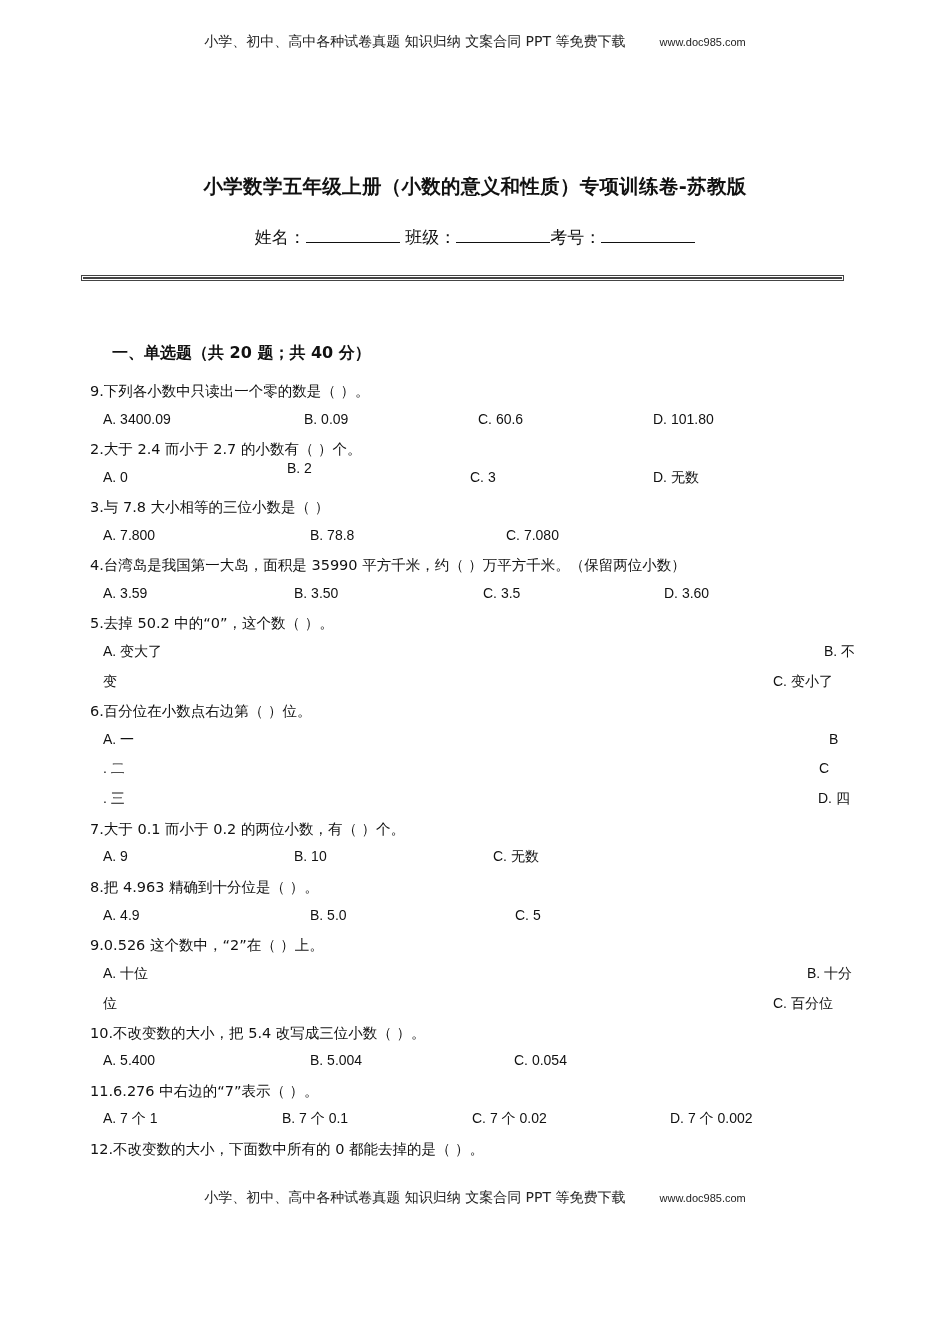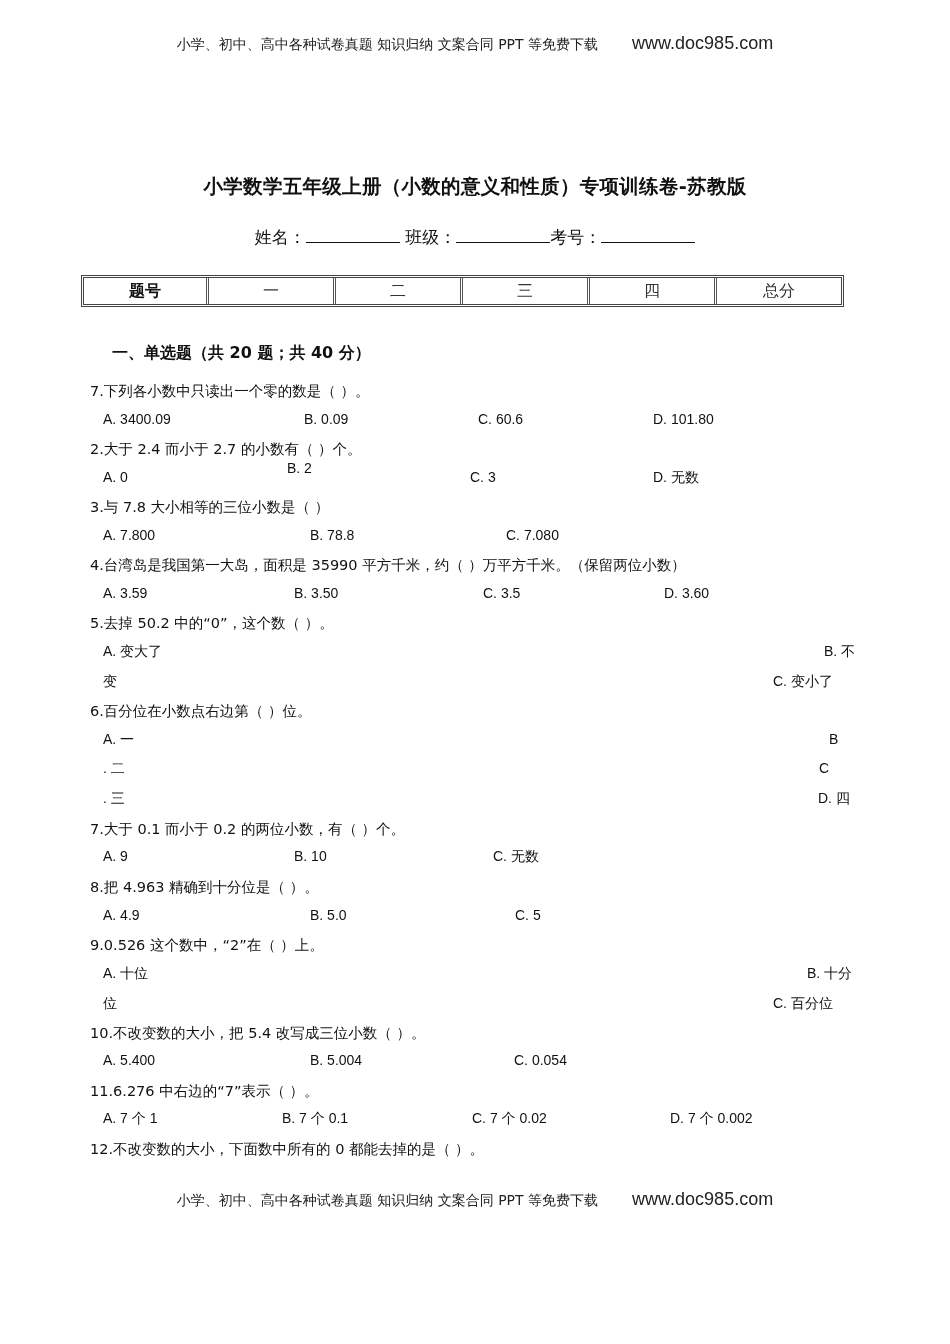--- a/index.html
+++ b/index.html
@@ -3,21 +3,21 @@
 <meta charset="utf-8">
 <style>
   html, body { margin: 0; padding: 0; background: #ffffff; }
   body {
     width: 950px; height: 1344px; position: relative; overflow: hidden;
     font-family: "DejaVu Sans", "Liberation Sans", sans-serif;
     color: #111; font-size: 14.5px;
   }
   .abs { position: absolute; white-space: nowrap; }
   .banner { font-size: 14px; color: #222; left: 0; width: 950px; text-align: center; }
-  .banner .url { margin-left: 34px; font-family: "Liberation Sans", sans-serif; font-size: 18px; }
+  .banner .url { margin-left: 34px; font-family: "Liberation Sans", sans-serif; font-size: 11px; }
   .title { top: 173px; left: 0; width: 950px; text-align: center; font-size: 19.5px; font-weight: bold; letter-spacing: 0.3px; }
   .info { top: 226px; left: 0; width: 950px; text-align: center; font-size: 17px; font-family: "DejaVu Serif", "Liberation Serif", serif; }
   .blank { display: inline-block; width: 94px; border-bottom: 1px solid #111; height: 14px; vertical-align: baseline; }
   table.score {
     position: absolute; top: 275px; left: 81px; width: 763px; border-collapse: separate; border-spacing: 0;
     border: 3px double #444;
   }
   table.score td {
     border-right: 3px double #555; border-bottom: 3px double #555;
     height: 26px; text-align: center; font-size: 16px; padding: 0;
@@ -39,34 +39,26 @@
 
 <div class="abs title">小学数学五年级上册（小数的意义和性质）专项训练卷-苏教版</div>
 
 <div class="abs info">
   <span>姓名：</span><span class="blank"></span>
   <span>班级：</span><span class="blank"></span><span>考号：</span><span class="blank"></span>
 </div>
 
 <table class="score">
   <tbody>
-      <tr>
-    <td class="head" style="width:122px">题号</td>
-    <td style="width:124px">一</td>
-    <td style="width:124px">二</td>
-    <td style="width:124px">三</td>
-    <td style="width:124px">四</td>
-    <td>总分</td>
-  </tr>
 </tbody>
   </table>
 
 <div class="abs section">一、单选题（共 20 题；共 40 分）</div>
 
-<div class="abs q" style="top:382px">7.下列各小数中只读出一个零的数是（              ）。</div>
+<div class="abs q" style="top:382px">9.下列各小数中只读出一个零的数是（              ）。</div>
 <div class="abs opt" style="top:411px;left:103px">A. 3400.09</div>
 <div class="abs opt" style="top:411px;left:304px">B. 0.09</div>
 <div class="abs opt" style="top:411px;left:478px">C. 60.6</div>
 <div class="abs opt" style="top:411px;left:653px">D. 101.80</div>
 
 <div class="abs q" style="top:440px">2.大于 2.4 而小于 2.7 的小数有（          ）个。</div>
 <div class="abs opt" style="top:469px;left:103px">A. 0</div>
 <div class="abs opt" style="top:460px;left:287px">B. 2</div>
 <div class="abs opt" style="top:469px;left:470px">C. 3</div>
 <div class="abs opt" style="top:469px;left:653px">D. 无数</div>

